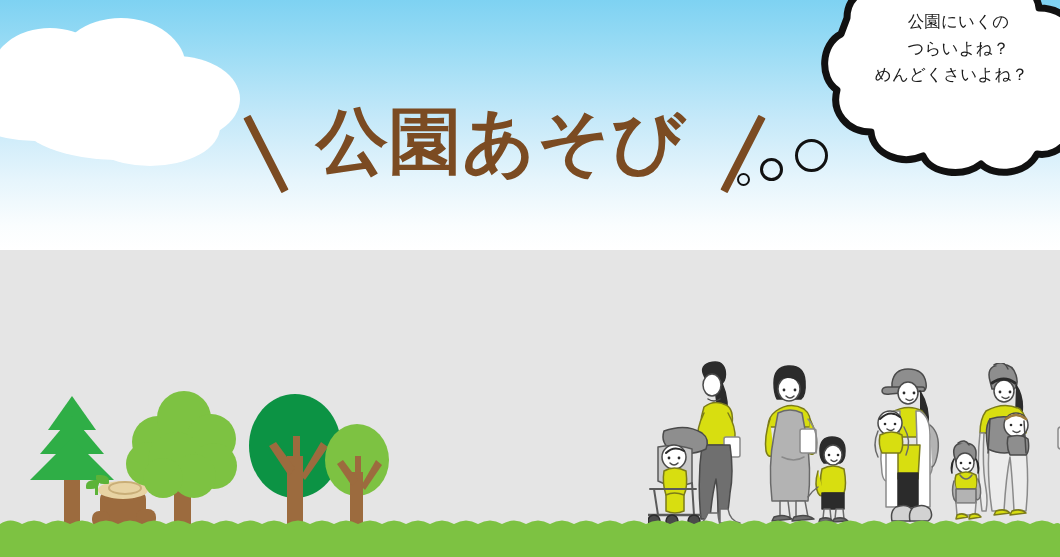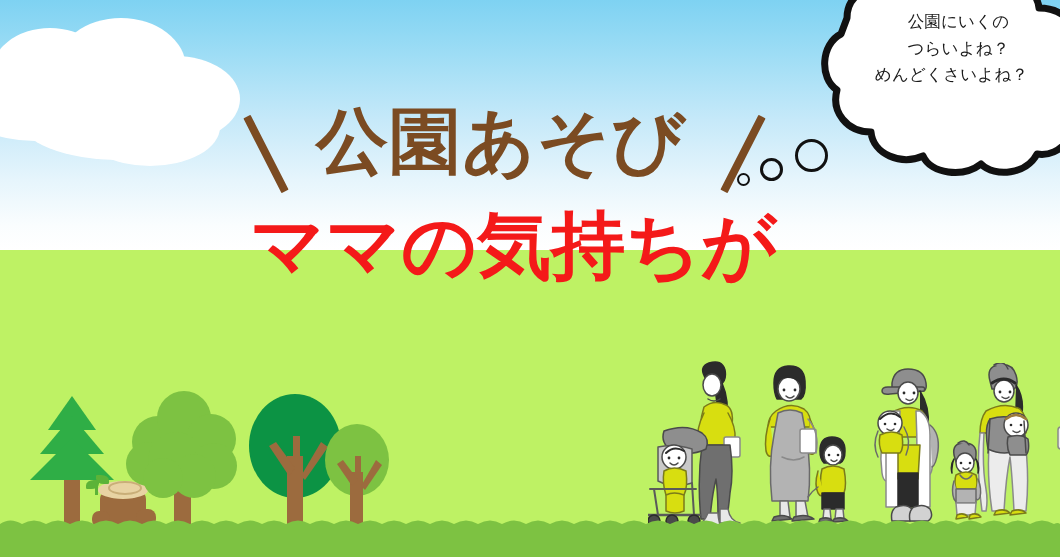--- a/index.html
+++ b/index.html
@@ -4,21 +4,21 @@
 <style>
   html,body{margin:0;padding:0;}
   body{
     font-family:"Liberation Sans","DejaVu Sans",sans-serif;
     background:#ffffff;
   }
   .canvas{
     position:relative;
     width:1060px;height:557px;
     overflow:hidden;
-    background:#bef264;
+    background:#e5e5e5;
   }
 
   
   .sky{
     position:absolute;left:0;top:0;width:1060px;height:250px;
     background:linear-gradient(to bottom,#7ED2F2 0%,#9EDDF5 22%,#C6E9F9 48%,#E6F5FC 72%,#FAFDFE 90%,#FFFFFF 100%);
   }
   .cloud{position:absolute;}
   .cloud i{position:absolute;background:#fff;border-radius:50%;}
 
@@ -122,21 +122,20 @@
   <div class="tail t1"></div>
   <div class="tail t2"></div>
   <div class="tail t3"></div>
 
   <div class="slash left"></div>
   <div class="slash right"></div>
 
   <div class="head-brown">公園あそび</div>
 
   <div class="head-red">
-    <div>ママの気持ちが</div>
   </div>
 
   <div class="tree" style="left:22px;bottom:28px;width:100px;height:135px;">
     <div class="trunk" style="left:42px;bottom:0;width:16px;height:62px;"></div>
     <svg width="100" height="100" viewBox="0 0 100 100" style="position:absolute;left:0;top:0;">
       <polygon points="50,2 74,36 26,36" fill="#2FAE46"></polygon>
       <polygon points="50,22 82,60 18,60" fill="#2FAE46"></polygon>
       <polygon points="50,44 92,86 8,86" fill="#2FAE46"></polygon>
     </svg>
   </div>

